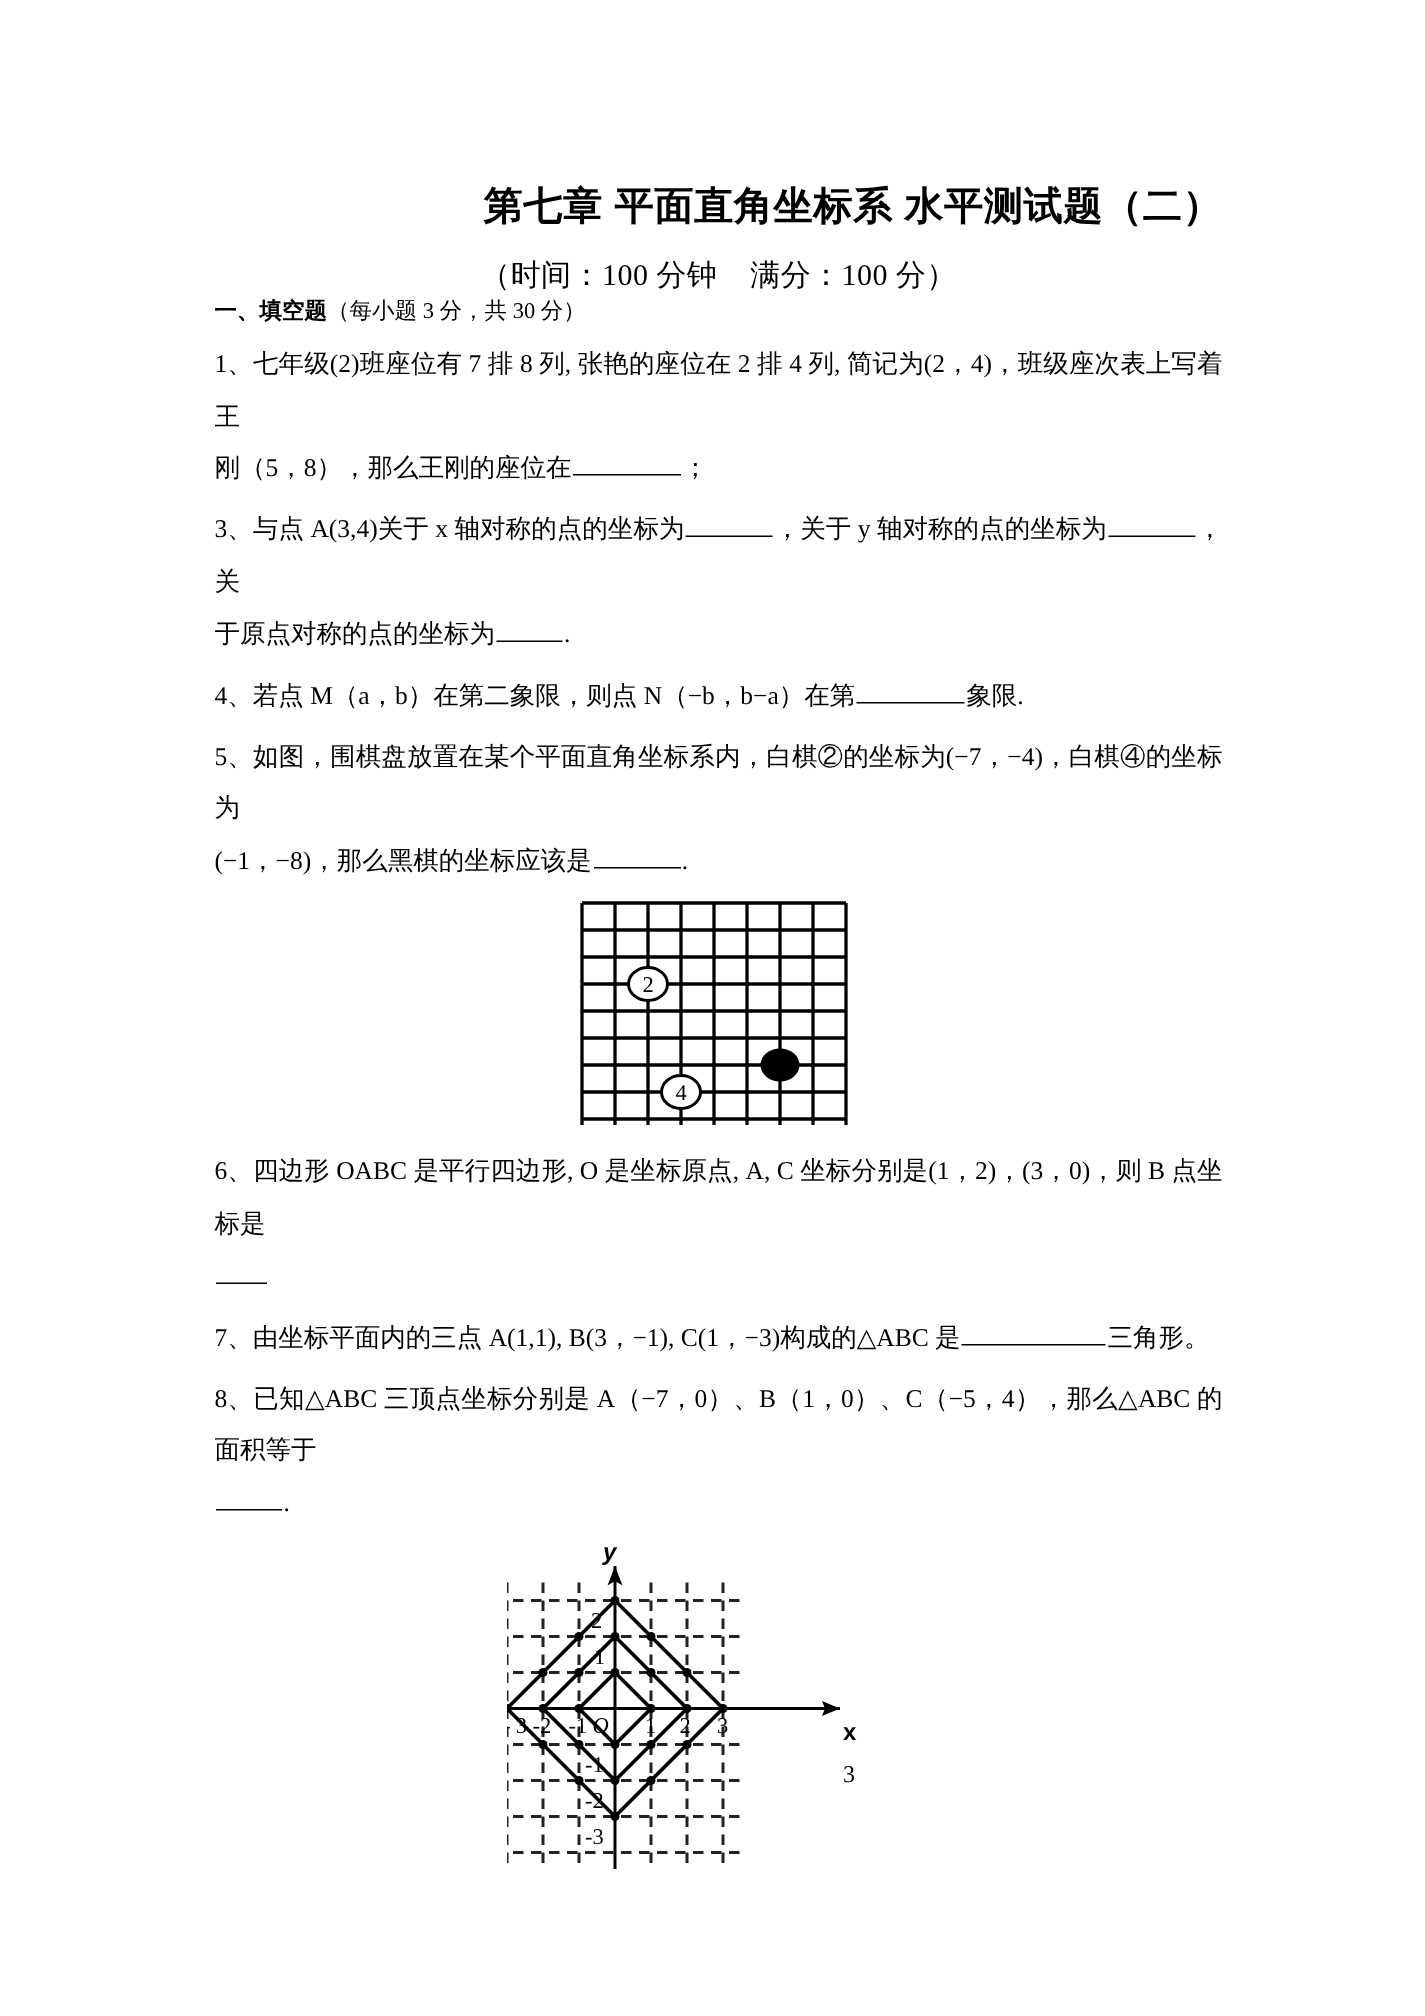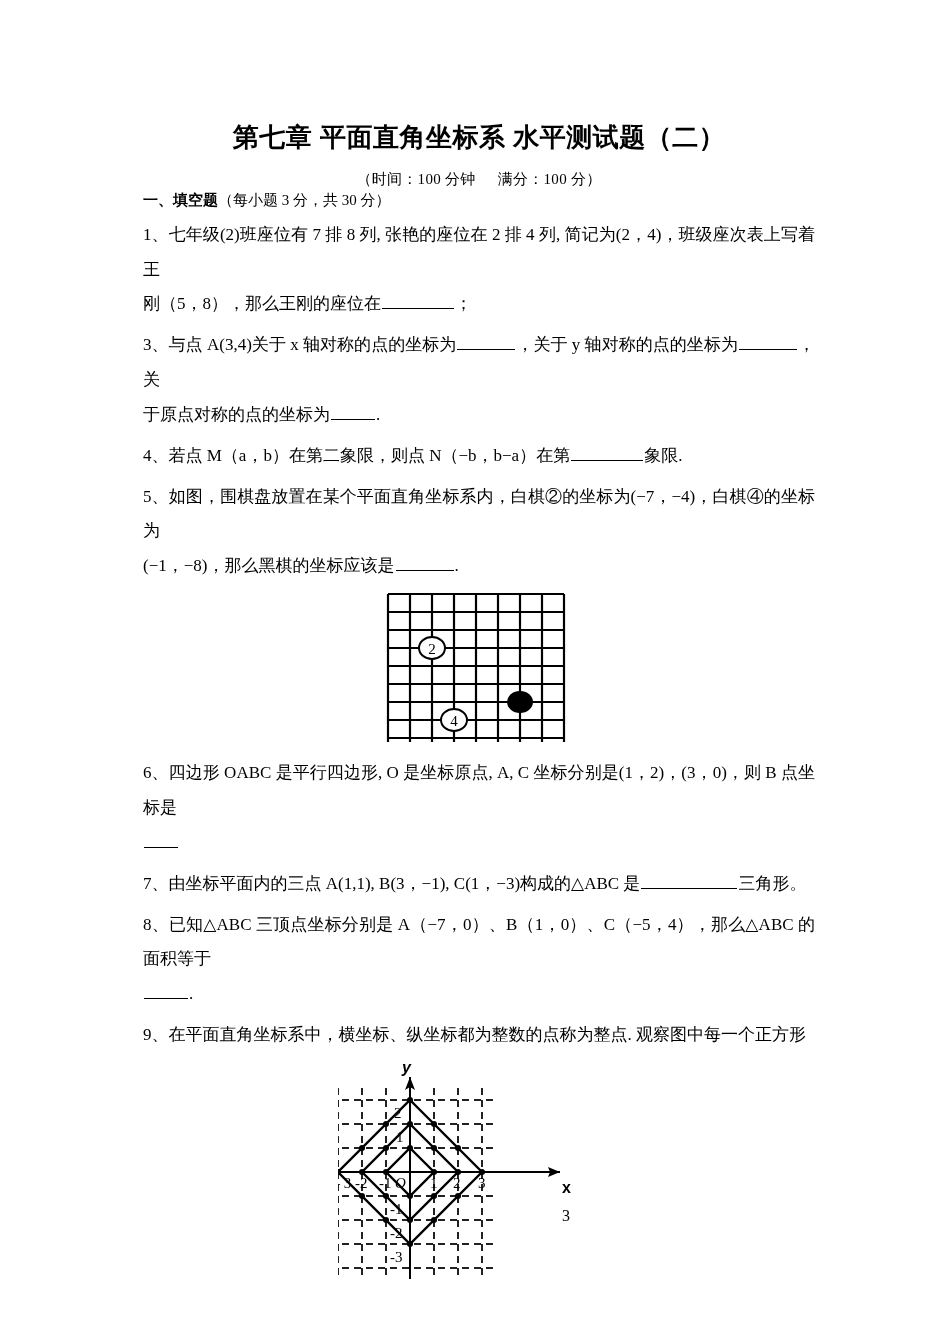--- a/index.html
+++ b/index.html
@@ -24,31 +24,31 @@
   }
   .content {
     position: absolute;
     left: 143px;
     top: 0;
     width: 672px;
   }
 
   
   .doc-title {
-    text-align: center;
+    text-align: right;
     font-size: 26px;
     font-weight: bold;
     letter-spacing: 0.5px;
     margin-top: 122px;
     line-height: 1.2;
     font-family: "Liberation Sans", "DejaVu Sans", sans-serif;
   }
   .doc-subtitle {
     text-align: center;
-    font-size: 15px;
+    font-size: 20px;
     margin-top: 17px;
     letter-spacing: 0.3px;
   }
   .subtitle-gap { display: inline-block; width: 22px; }
 
   
   .section-head {
     font-size: 15px;
     line-height: 1.5;
   }
@@ -194,21 +194,20 @@
     <div class="q">
       <span>7、由坐标平面内的三点 A(1,1), B(3，−1), C(1，−3)构成的△ABC 是</span><span class="blank b-xl"></span><span>三角形。</span>
     </div>
 
     <div class="q">
       <div>8、已知△ABC 三顶点坐标分别是 A（−7，0）、B（1，0）、C（−5，4），那么△ABC 的面积等于</div>
       <div><span class="blank b-sm"></span><span>.</span></div>
     </div>
 
     <div class="q">
-      <div>9、在平面直角坐标系中，横坐标、纵坐标都为整数的点称为整点. 观察图中每一个正方形</div>
     </div>
 
     <div class="fig-coord">
       <svg class="coord" width="290" height="220" viewBox="0 0 290 220">
 
         <g stroke="#222" stroke-width="2" stroke-dasharray="7,5">
 
           <line x1="0" y1="25" x2="0" y2="217"></line>
           <line x1="24" y1="25" x2="24" y2="217"></line>
           <line x1="48" y1="25" x2="48" y2="217"></line>

